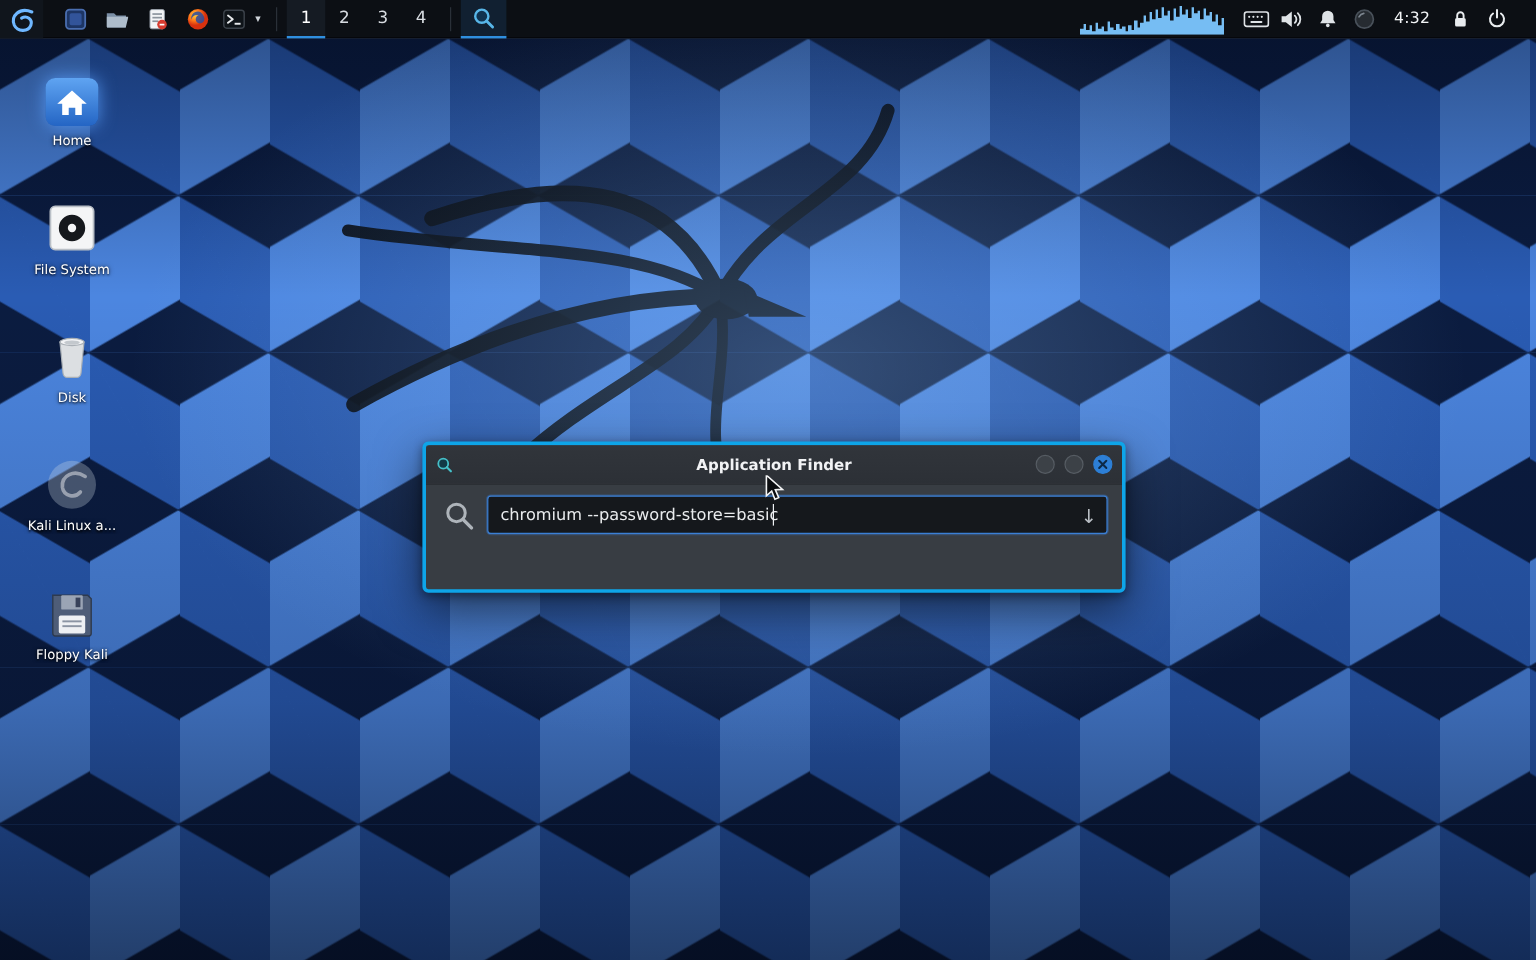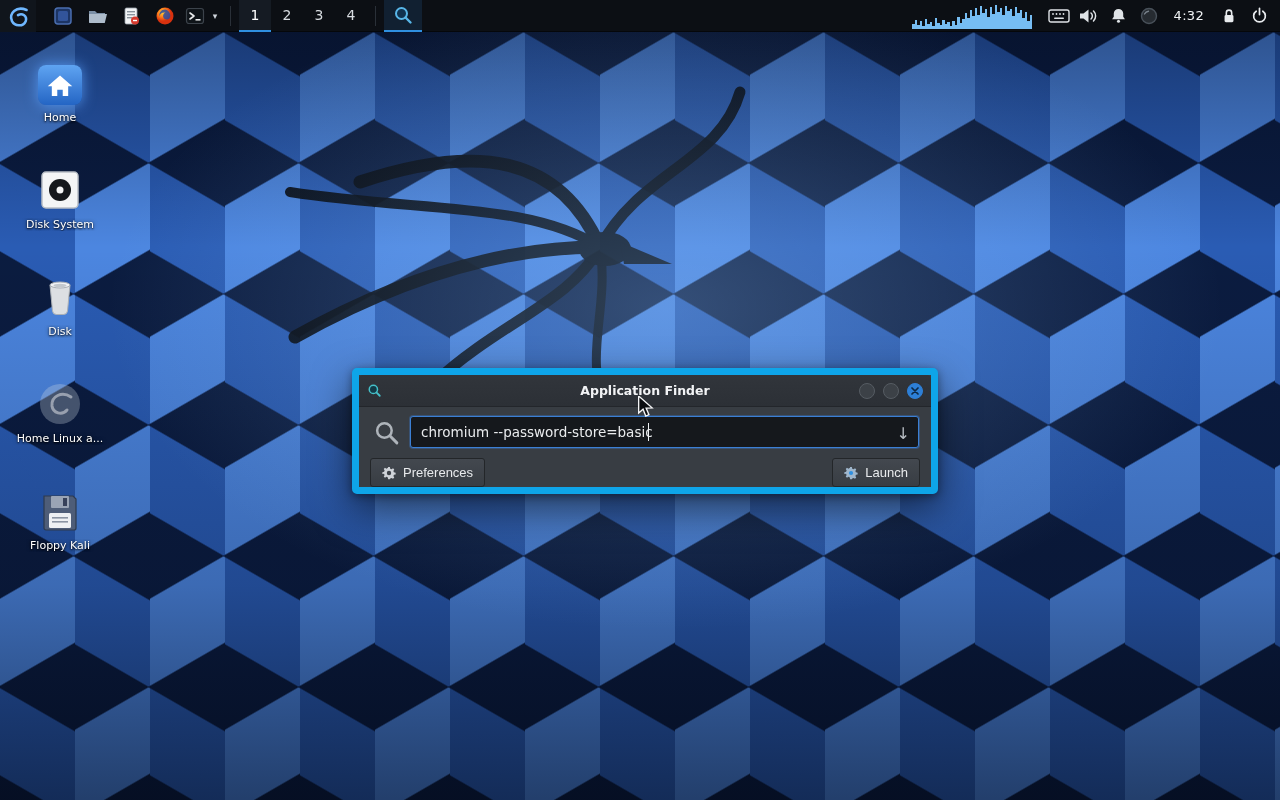--- a/index.html
+++ b/index.html
@@ -28,21 +28,21 @@
   }
   .dragon { position:absolute; left:180px; top:30px; opacity:.92; }
 
   
   .panel {
     position:absolute; top:0; left:0; width:1280px; height:32px;
     background:#0c0f14; display:flex; align-items:center; color:#dfe3e7;
     border-bottom:1px solid #05070a; z-index:50;
   }
   .panel-left { display:flex; align-items:center; height:32px; }
-  .panel-right { margin-left:auto; display:flex; align-items:center; height:32px; padding-right:6px; }
+  .panel-right { margin-left:auto; display:flex; align-items:center; height:32px; padding-right:18px; }
   .p-btn { width:34px; height:32px; display:flex; align-items:center; justify-content:center; cursor:default; }
   .kali-btn { width:36px; background:#10151c; }
   .caret { width:14px; height:32px; display:flex; align-items:center; justify-content:center;
            color:#cfd4da; font-size:9px; }
   .p-sep { width:1px; height:20px; background:#2a3038; margin:0 8px; }
   .workspace { width:32px; height:32px; display:flex; align-items:center; justify-content:center;
                font-size:14px; color:#d8dce1; border-bottom:2px solid transparent; }
   .workspace.active { border-bottom-color:#2f8fe0; background:#151b23; color:#ffffff; }
   .task-btn { width:38px; height:32px; display:flex; align-items:center; justify-content:center;
               background:rgba(47,143,224,.14); border-bottom:2px solid #2f8fe0; }
@@ -56,21 +56,21 @@
   .desk-icon .lbl { margin-top:6px; font-size:11px; color:#ffffff;
                     text-shadow:0 1px 2px rgba(0,0,0,.95), 0 0 4px rgba(0,0,0,.6);
                     white-space:nowrap; overflow:hidden; text-overflow:ellipsis; }
   .home-badge { width:44px; height:40px; border-radius:8px;
     background:linear-gradient(180deg,#5fa4f2,#2465c4);
     box-shadow:0 0 14px rgba(90,160,255,.8); display:flex; align-items:center; justify-content:center; }
 
   
   .dialog {
     position:absolute; left:352px; top:368px; width:586px; height:126px;
-    background:#383d43; border:7px solid #0ea5e9; border-radius:5px;
+    background:#383d43; border:3px solid #0ea5e9; border-radius:5px;
     box-shadow:0 14px 38px rgba(0,0,0,.55), 0 2px 8px rgba(0,0,0,.4);
     z-index:20; display:flex; flex-direction:column;
   }
   .titlebar { height:33px; background:linear-gradient(180deg,#31353b,#2c3036);
     border-bottom:1px solid #23262b; border-radius:4px 4px 0 0;
     display:flex; align-items:center; position:relative; padding:0 8px; }
   .title { position:absolute; left:0; right:0; text-align:center; font-size:12.5px;
            font-weight:bold; color:#f2f3f5; pointer-events:none; }
   .winbtns { margin-left:auto; display:flex; align-items:center; gap:8px; z-index:2; }
   .wbtn { width:16px; height:16px; border-radius:50%; background:#3c4147;
@@ -243,42 +243,42 @@
 </div>
 
 <div class="desk-icon" style="top:160px">
   <div class="art">
     <svg width="44" height="44" viewBox="0 0 44 44">
       <rect x="4" y="4" width="36" height="36" rx="4" fill="#f4f5f6" stroke="#b9bfc6" stroke-width="1.5"></rect>
       <circle cx="22" cy="22" r="11" fill="#15181c"></circle>
       <circle cx="22" cy="22" r="3.5" fill="#f4f5f6"></circle>
     </svg>
   </div>
-  <div class="lbl">Disk System</div>
+  <div class="lbl">File System</div>
 </div>
 
 <div class="desk-icon" style="top:267px">
   <div class="art">
     <svg width="44" height="44" viewBox="0 0 44 44">
       <path d="M12,10 h20 l-2.5,26 a4,4 0 0 1 -4,3.5 h-7 a4,4 0 0 1 -4,-3.5 z" fill="#dcdfe2" stroke="#aab0b6" stroke-width="1"></path>
       <ellipse cx="22" cy="10" rx="10" ry="3" fill="#f2f3f5" stroke="#aab0b6" stroke-width="1"></ellipse>
       <ellipse cx="22" cy="10.5" rx="6.5" ry="1.8" fill="#c3c8cd"></ellipse>
     </svg>
   </div>
   <div class="lbl">Disk</div>
 </div>
 
 <div class="desk-icon" style="top:374px">
   <div class="art">
     <svg width="44" height="44" viewBox="0 0 44 44">
       <circle cx="22" cy="22" r="20" fill="rgba(205,215,225,0.30)"></circle>
       <path d="M33 15 C24 9 13 14 14 24 C15 31 24 34 29 28" stroke="rgba(255,255,255,0.45)" stroke-width="3" fill="none" stroke-linecap="round"></path>
     </svg>
   </div>
-  <div class="lbl">Home Linux a...</div>
+  <div class="lbl">Kali Linux a...</div>
 </div>
 
 <div class="desk-icon" style="top:481px">
   <div class="art">
     <svg width="42" height="42" viewBox="0 0 42 42">
       <path d="M5,5 h29 l3,3 v29 a2,2 0 0 1 -2,2 H7 a2,2 0 0 1 -2,-2 z" fill="#4e5d78" stroke="#2e3a4e" stroke-width="1.2"></path>
       <rect x="12" y="5" width="18" height="12" rx="1" fill="#9aa4b5"></rect>
       <rect x="24" y="7" width="4" height="8" fill="#37415a"></rect>
       <rect x="10" y="22" width="22" height="15" rx="1.5" fill="#eef0f3"></rect>
       <rect x="13" y="26" width="16" height="1.6" fill="#8b94a3"></rect>
@@ -311,32 +311,17 @@
       <circle cx="11" cy="11" r="7" fill="none" stroke="#aeb4ba" stroke-width="2.4"></circle>
       <line x1="16.2" y1="16.2" x2="23" y2="23" stroke="#aeb4ba" stroke-width="2.8" stroke-linecap="round"></line>
     </svg>
     <div class="entry">
       <input type="text" value="chromium --password-store=basic" style="">
       <div class="caret-bar"></div>
       <div class="drop">↓</div>
     </div>
   </div>
 
-  <div class="dlg-row2">
-    <button class="btn">
-      <svg width="14" height="14" viewBox="0 0 16 16">
-        <path fill="#cfd3d8" fill-rule="evenodd" d="M7 1h2l.4 2c.5.1 1 .3 1.5.6l1.7-1 1.4 1.4-1 1.7c.3.5.5 1 .6 1.5l2 .4v2l-2 .4c-.1.5-.3 1-.6 1.5l1 1.7-1.4 1.4-1.7-1c-.5.3-1 .5-1.5.6L9 15H7l-.4-2c-.5-.1-1-.3-1.5-.6l-1.7 1-1.4-1.4 1-1.7c-.3-.5-.5-1-.6-1.5L.4 9V7l2-.4c.1-.5.3-1 .6-1.5l-1-1.7 1.4-1.4 1.7 1c.5-.3 1-.5 1.5-.6zM8 5.5A2.5 2.5 0 1 0 8 10.5 2.5 2.5 0 0 0 8 5.5z"></path>
-      </svg>
-      <span>Preferences</span>
-    </button>
-    <button class="btn">
-      <svg width="14" height="14" viewBox="0 0 16 16">
-        <path fill="#9fb6cc" fill-rule="evenodd" d="M7 1h2l.4 2c.5.1 1 .3 1.5.6l1.7-1 1.4 1.4-1 1.7c.3.5.5 1 .6 1.5l2 .4v2l-2 .4c-.1.5-.3 1-.6 1.5l1 1.7-1.4 1.4-1.7-1c-.5.3-1 .5-1.5.6L9 15H7l-.4-2c-.5-.1-1-.3-1.5-.6l-1.7 1-1.4-1.4 1-1.7c-.3-.5-.5-1-.6-1.5L.4 9V7l2-.4c.1-.5.3-1 .6-1.5l-1-1.7 1.4-1.4 1.7 1c.5-.3 1-.5 1.5-.6z"></path>
-        <circle cx="8" cy="8" r="2.4" fill="#2f8fe0"></circle>
-      </svg>
-      <span>Launch</span>
-    </button>
-  </div>
 </div>
 
 <svg class="cursor" width="20" height="22" viewBox="0 0 14 18">
   <polygon points="1,0 1,14 4.6,10.8 6.8,16.4 9.4,15.3 7.1,9.9 12,9.7" fill="#0b0d10" stroke="#f4f5f6" stroke-width="1.1"></polygon>
 </svg>
 
 </body></html>

